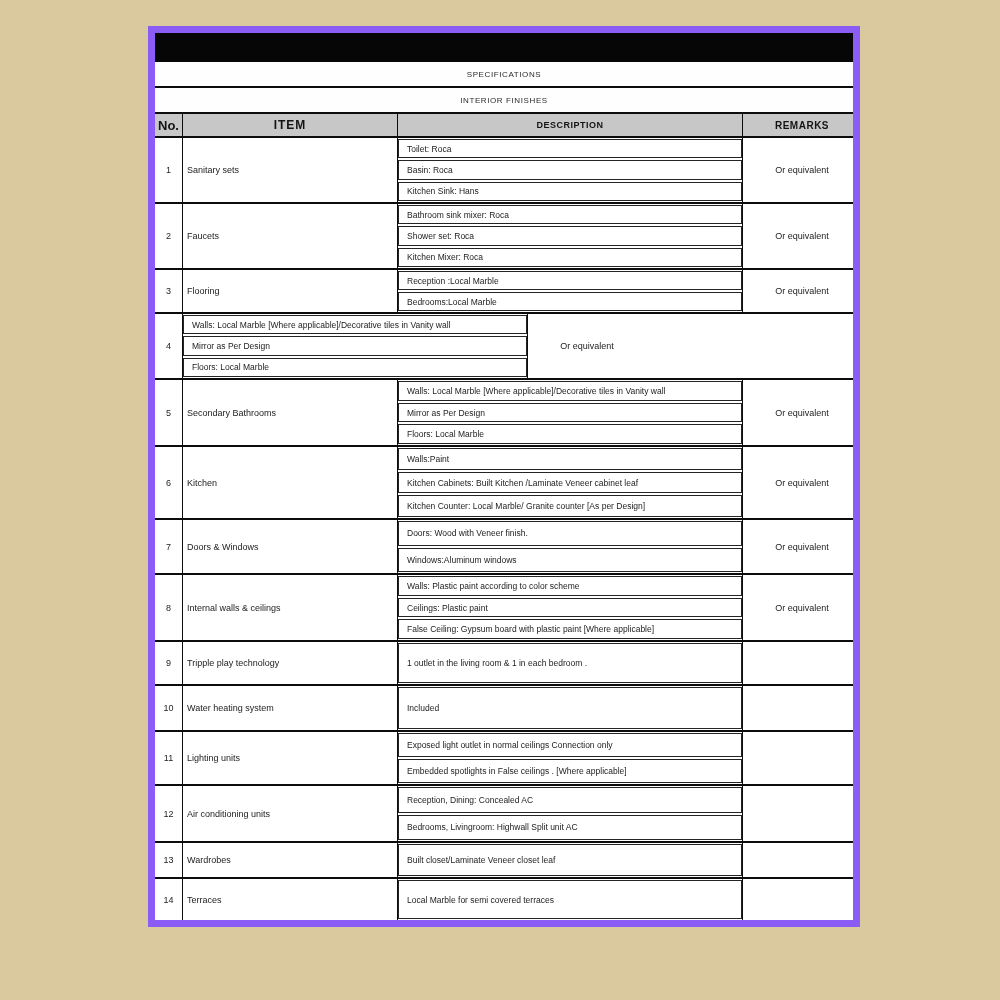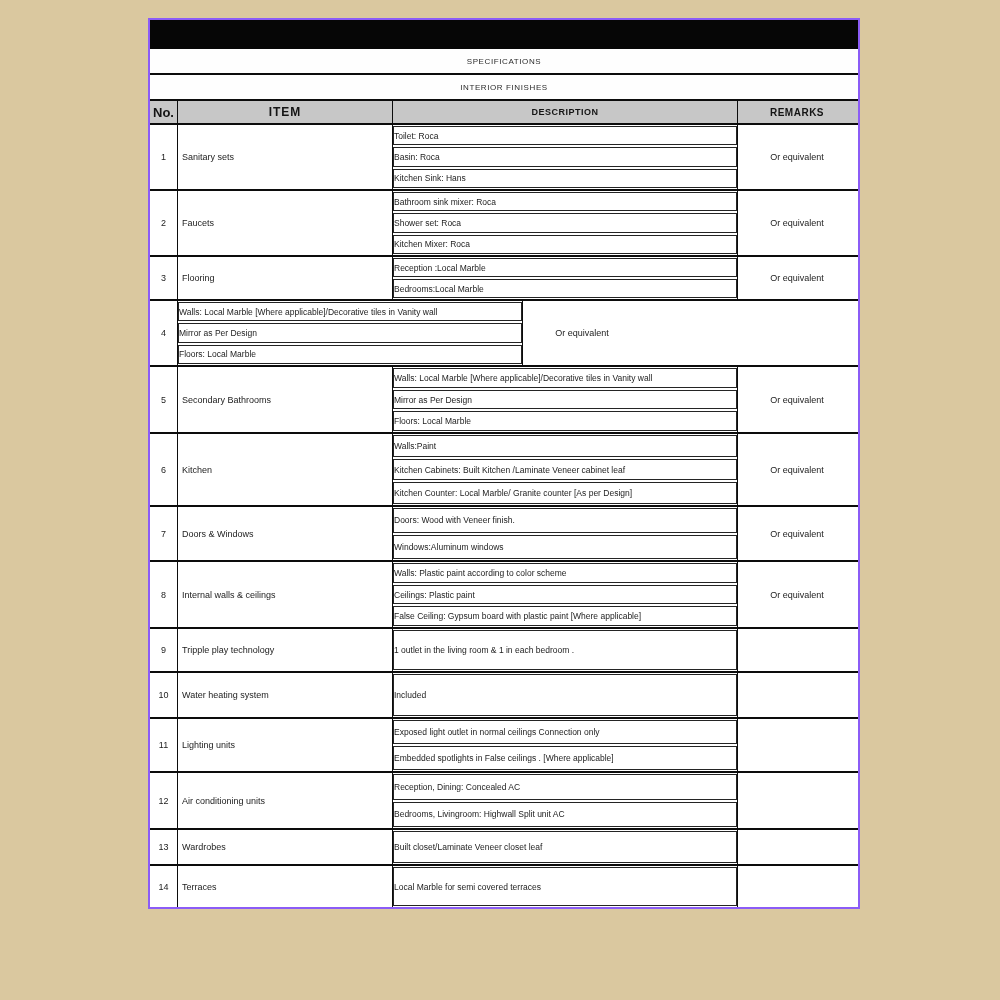--- a/index.html
+++ b/index.html
@@ -6,24 +6,24 @@
   html, body { width: 1000px; height: 1000px; overflow: hidden; }
   body {
     font-family: "Liberation Sans", sans-serif;
     background: #dac89f;
     position: relative;
     color: #1c1c1c;
   }
   .paper {
     position: absolute;
     left: 148px;
-    top: 18px;
+    top: 26px;
     width: 712px;
     background: #ffffff;
-    border: 2px solid #8b5cf6;
+    border: 7px solid #8b5cf6;
   }
   .redacted-bar {
     height: 29px;
     background: #060606;
   }
   .band {
     height: 26px;
     display: flex;
     align-items: center;
     justify-content: center;
@@ -83,21 +83,21 @@
     display: flex;
     flex-direction: column;
     gap: 2px;
     padding: 1px 0;
   }
   .desc-box {
     flex: 1;
     border: 1px solid #242424;
     display: flex;
     align-items: center;
-    padding: 0 0;
+    padding: 0 8px;
     font-size: 8.5px;
     white-space: nowrap;
     overflow: hidden;
   }
   .td-rem {
     display: flex;
     align-items: center;
     justify-content: center;
     font-size: 9px;
   }

